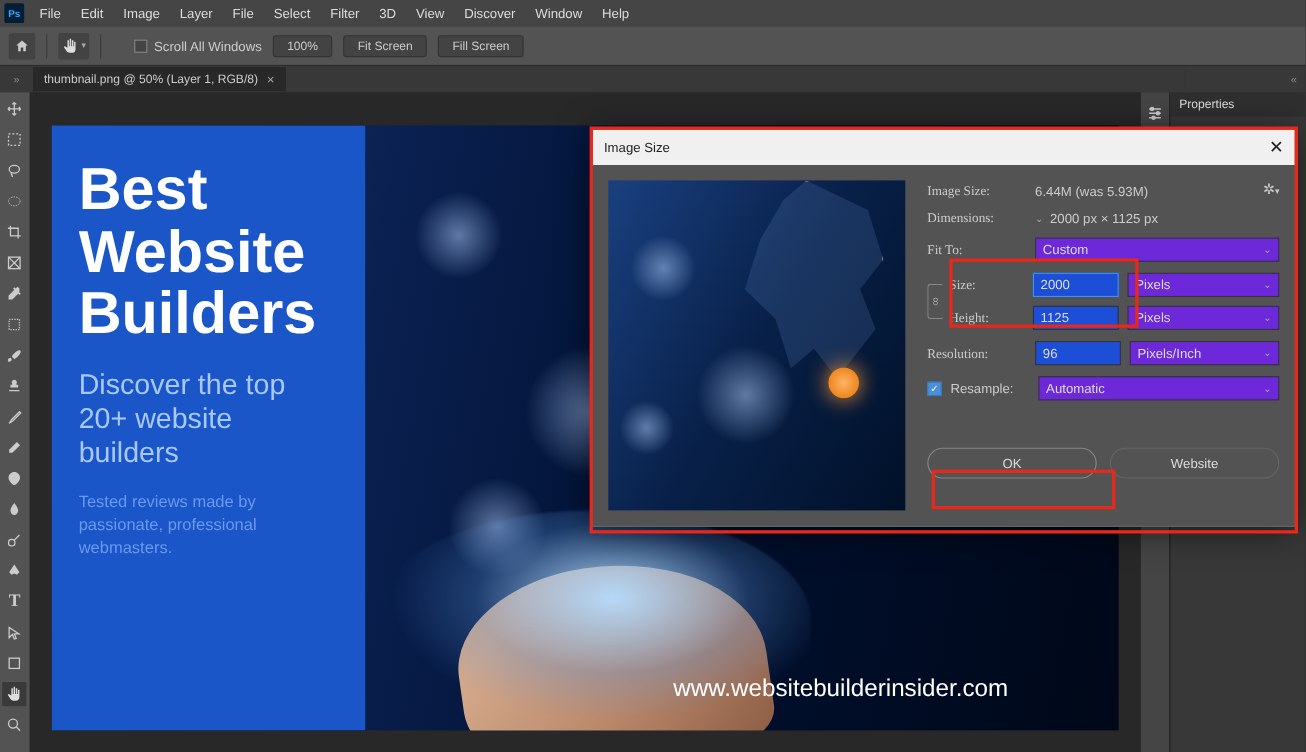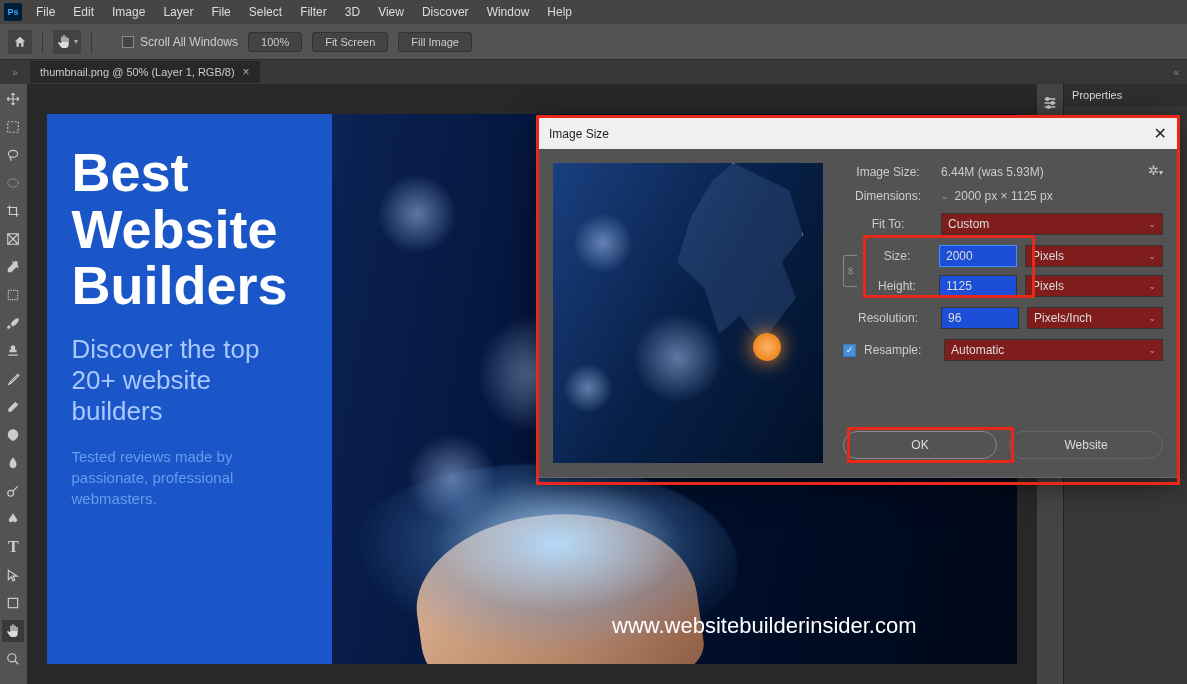--- a/index.html
+++ b/index.html
@@ -45,29 +45,29 @@
 
 .right-panels { width: 140px; background: #383838; border-left: 1px solid #222; }
 .panel-tabs { height: 22px; background: #2f2f2f; display: flex; align-items: center; padding: 0 8px; }
 .dialog { position: absolute; left: 538px; top: 117px; width: 640px; background: #535353; box-shadow: 0 4px 30px rgba(0,0,0,0.6); border: 1px solid #666; }
 .dialog-title { background: #f0f0f0; color: #222; padding: 6px 10px; font-size: 12px; display: flex; justify-content: space-between; align-items: center; }
 .dialog-body { padding: 14px; display: flex; gap: 20px; position: relative; }
 .preview { width: 270px; height: 300px; background: linear-gradient(120deg, #1a4080, #082048, #001028); position: relative; overflow: hidden; }
 .preview .continent { position: absolute; right: 20px; top: 0; width: 140px; height: 180px; border: 1px solid rgba(220,235,255,0.6); background: rgba(100,140,200,0.2); clip-path: polygon(50% 0, 90% 15%, 100% 40%, 85% 55%, 95% 75%, 70% 100%, 55% 85%, 40% 95%, 30% 70%, 10% 55%, 20% 30%, 35% 10%); }
 .form-col { flex: 1; display: flex; flex-direction: column; gap: 10px; padding-top: 2px; }
 .form-row { display: flex; align-items: center; gap: 8px; }
-.form-label { width: 90px; text-align: center; color: #ccc; font-size: 12px; }
+.form-label { width: 90px; text-align: left; color: #ccc; font-size: 12px; font-family: Liberation Serif, serif; }
 .form-input { background: #1d4ed8; border: 1px solid #333; color: #ddd; padding: 3px 6px; font-size: 12px; width: 78px; }
 .form-input.active { border: 1px solid #3a93ff; }
-.form-select { background: #7f1d1d; border: 1px solid #333; color: #ddd; padding: 3px 6px; font-size: 12px; flex: 1; display: flex; justify-content: space-between; align-items: center; }
+.form-select { background: #6d28d9; border: 1px solid #333; color: #ddd; padding: 3px 6px; font-size: 12px; flex: 1; display: flex; justify-content: space-between; align-items: center; }
 .form-select-wide { width: 196px; }
 .gear-btn { position: absolute; right: 14px; top: 14px; color: #ccc; font-size: 13px; }
 .link-icon { width: 14px; height: 32px; border: 1px solid #888; border-right: none; border-radius: 3px 0 0 3px; display: flex; align-items: center; justify-content: center; font-size: 10px; }
 .checkbox-blue { width: 13px; height: 13px; background: #4a8fd8; border: 1px solid #357abd; display: flex; align-items: center; justify-content: center; color: white; font-size: 9px; }
-.dialog-btns { display: flex; gap: 12px; margin-top: 60px; }
+.dialog-btns { display: flex; gap: 12px; margin-top: 33px; }
 .dlg-btn { flex: 1; padding: 6px; text-align: center; border: 1px solid #666; border-radius: 14px; background: #535353; color: #ddd; font-size: 12px; }
 .dlg-btn.primary { border-color: #888; }
 .chevron { font-size: 9px; color: #aaa; }
 
 .red-highlight { position: absolute; border: 3px solid #e8281a; pointer-events: none; }
 .red-1 { left: 536px; top: 115px; width: 644px; height: 370px; }
 .red-2 { left: 863px; top: 235px; width: 172px; height: 63px; }
 .red-3 { left: 847px; top: 427px; width: 167px; height: 36px; }
 </style>
 </head>
@@ -102,21 +102,21 @@
       </svg>
     <span style="font-size:8px;margin-left:2px;color:#aaa">▾</span>
   </div>
   <div class="opt-divider"></div>
   <div class="checkbox-wrap">
     <div class="checkbox"></div>
     <span>Scroll All Windows</span>
   </div>
   <div class="opt-btn">100%</div>
   <div class="opt-btn">Fit Screen</div>
-  <div class="opt-btn">Fill Image</div>
+  <div class="opt-btn">Fill Screen</div>
 </div>
 
 <div class="tabbar-row">
   <div class="tabbar-left">»</div>
   <div class="tabbar">
     <div class="tab">
       <span>thumbnail.png @ 50% (Layer 1, RGB/8)</span>
       <span class="tab-close">×</span>
     </div>
   </div>

